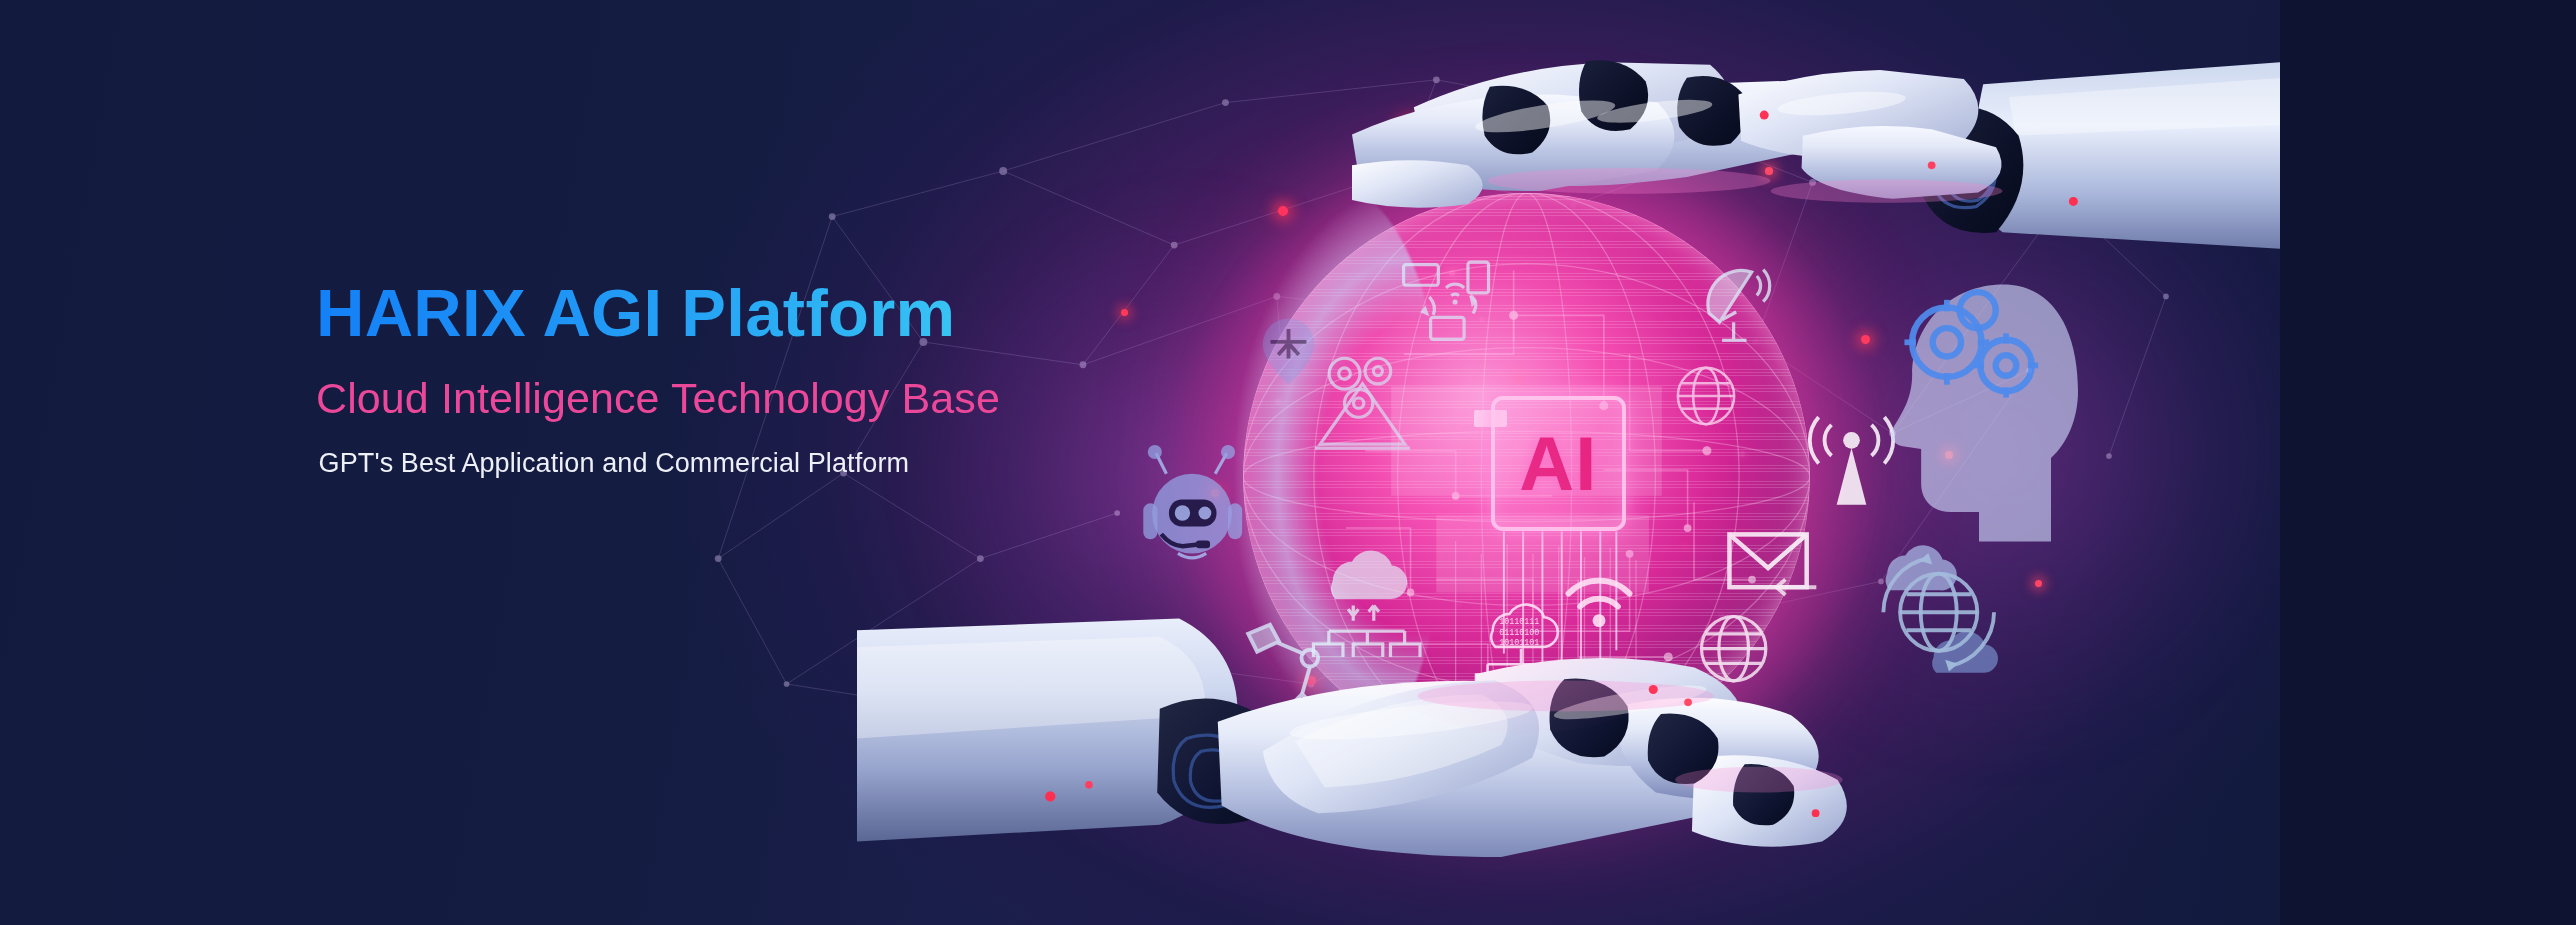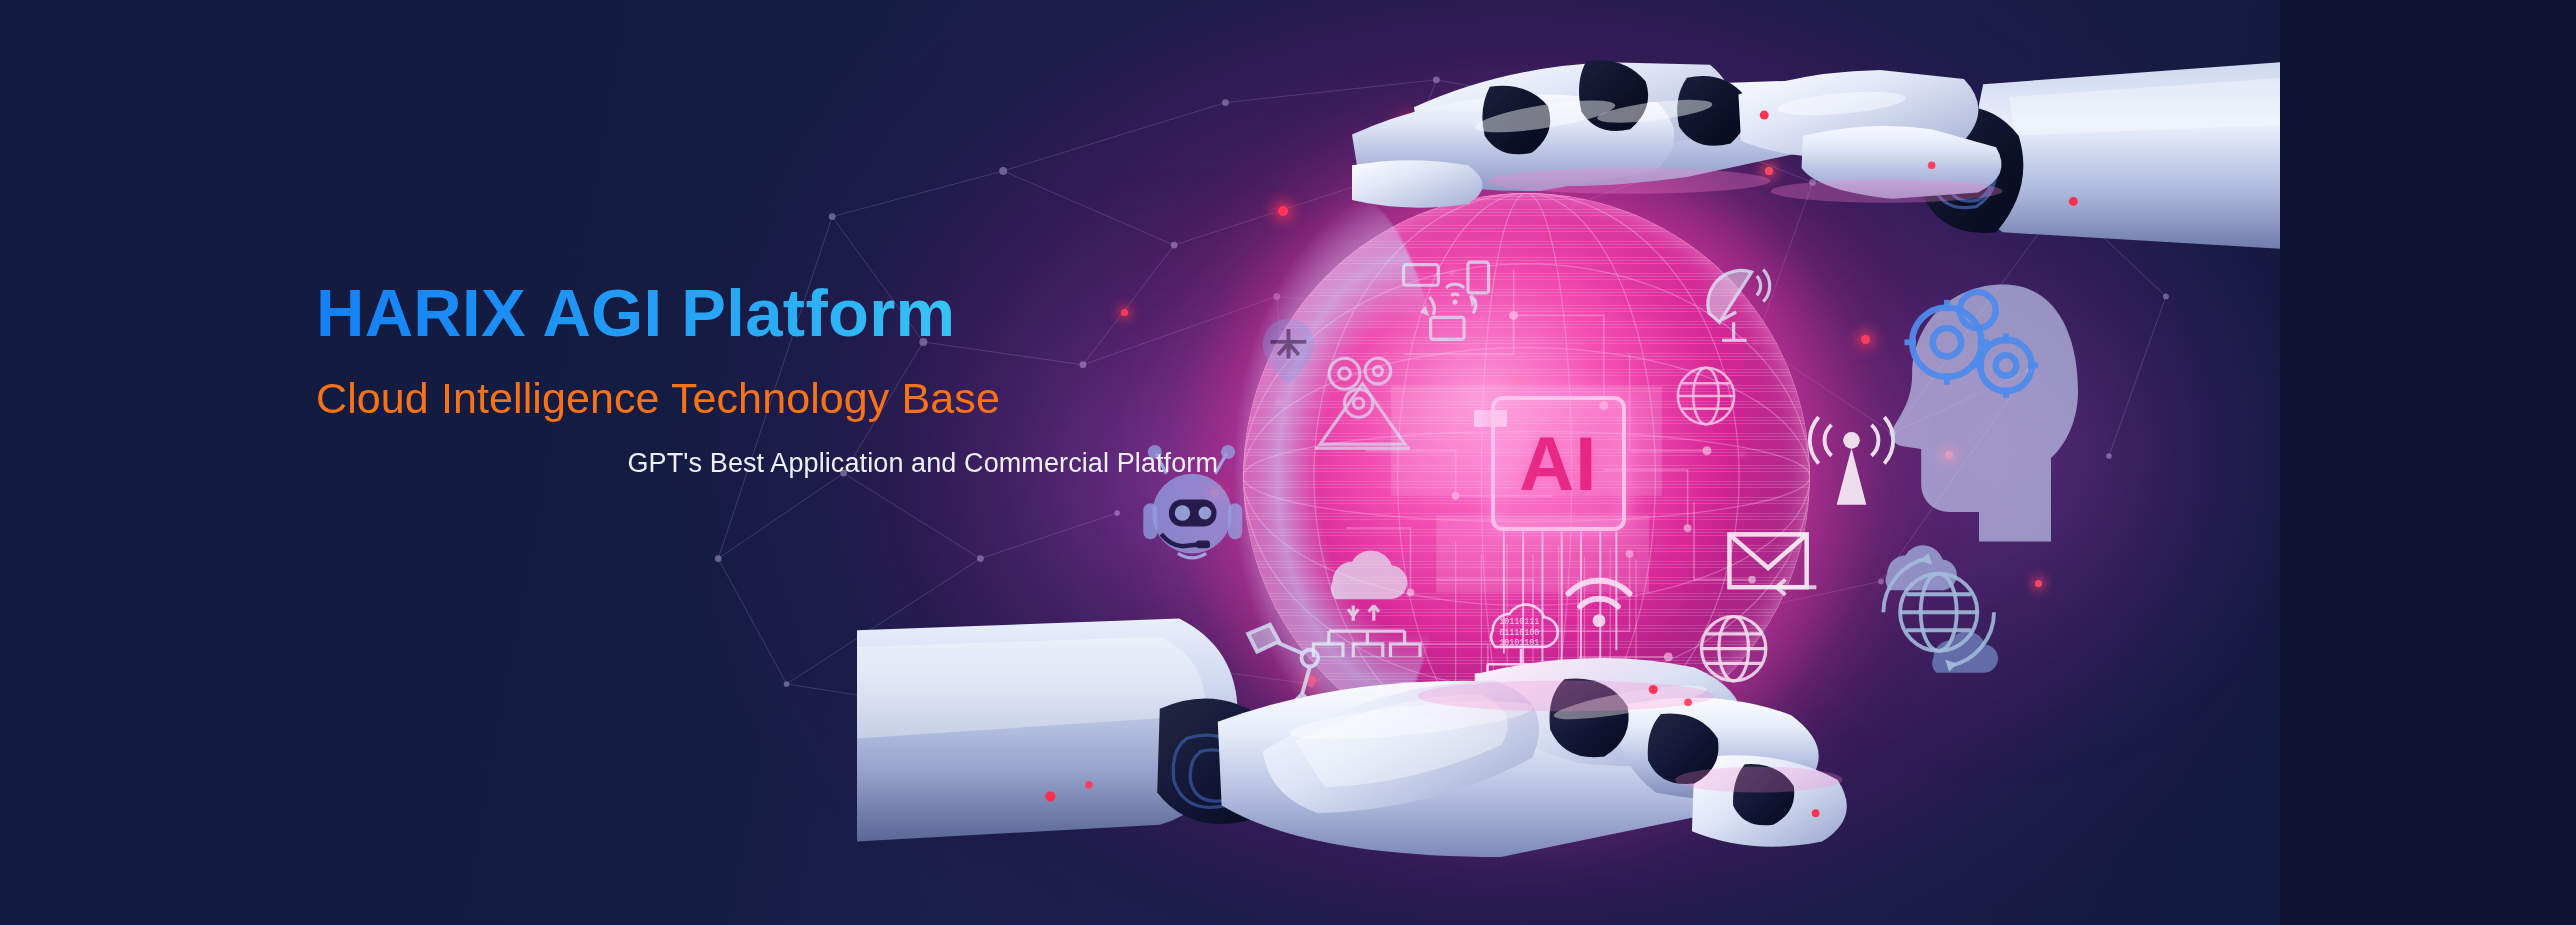--- a/index.html
+++ b/index.html
@@ -116,33 +116,32 @@
     letter-spacing:0.3px;
     background:linear-gradient(90deg,#1480f7 0%,#1e93f6 26%,#2eb4f4 58%,#44d6f4 86%,#4ee0f5 100%);
     -webkit-background-clip:text; background-clip:text;
     -webkit-text-fill-color:transparent; color:transparent;
     white-space:nowrap;
   }
   .subhead{
     margin:24.5px 0 0 0;
     font-size:43px;
     font-weight:normal;
-    color:#f97316;
+    color:#ec4899;
     line-height:1.12;
     letter-spacing:0.1px;
     white-space:nowrap;
   }
   .tagline{
     margin:26px 0 0 2.6px;
     font-size:27px;
     font-weight:normal;
     color:#eef0f8;
     letter-spacing:0.1px;
     white-space:nowrap;
-    text-align:right;
   }
 </style>
 </head>
 <body>
 
 <div class="banner">
 
   <div class="bg-base"></div>
   <div class="bg-glow-purple-l"></div>
   <div class="bg-glow-purple-r"></div>

